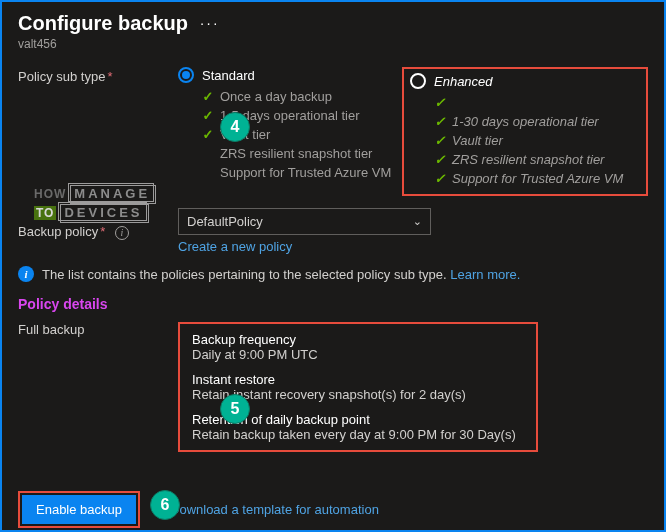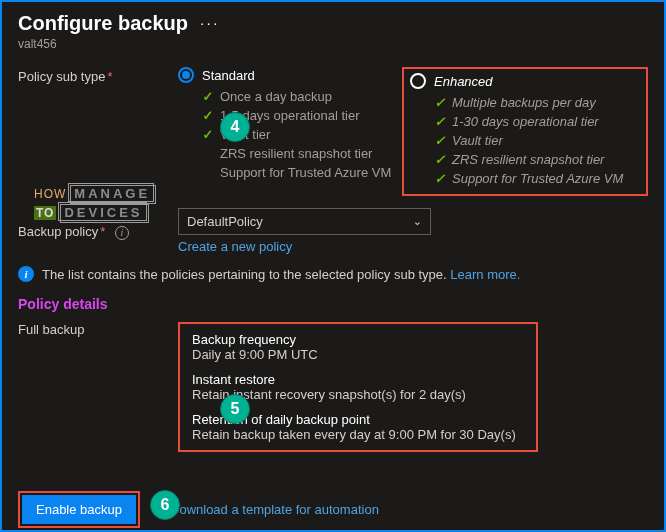--- a/index.html
+++ b/index.html
@@ -217,21 +217,21 @@
   
   .watermark {
     position: absolute;
     left: 32px;
     top: 128px;
     width: 120px;
     opacity: 0.9;
     pointer-events: none;
   }
   .watermark .line1 { display: flex; align-items: center; gap: 4px; }
-  .watermark .how { font-size: 12px; font-weight: 400; letter-spacing: 1px; color: #fdba74; }
+  .watermark .how { font-size: 12px; font-weight: 700; letter-spacing: 1px; color: #737373; }
   .watermark .box {
     font-size: 13px;
     font-weight: 800;
     color: #999;
     padding: 1px 4px;
     letter-spacing: 3px;
     position: relative;
   }
   .watermark .box::before, .watermark .box::after {
     content: "";
@@ -316,21 +316,20 @@
         </div>
       </div>
       <div class="option-block enhanced-box">
         <div class="radio-row">
           <span class="radio"></span>
           <span>Enhanced</span>
         </div>
         <div class="feature-list">
           <div class="item">
               <span class="check">✓</span>
-              <span>Multiple backups per day</span>
             </div>
           <div class="item">
               <span class="check">✓</span>
               <span>1-30 days operational tier</span>
             </div>
           <div class="item">
               <span class="check">✓</span>
               <span>Vault tier</span>
             </div>
           <div class="item">

